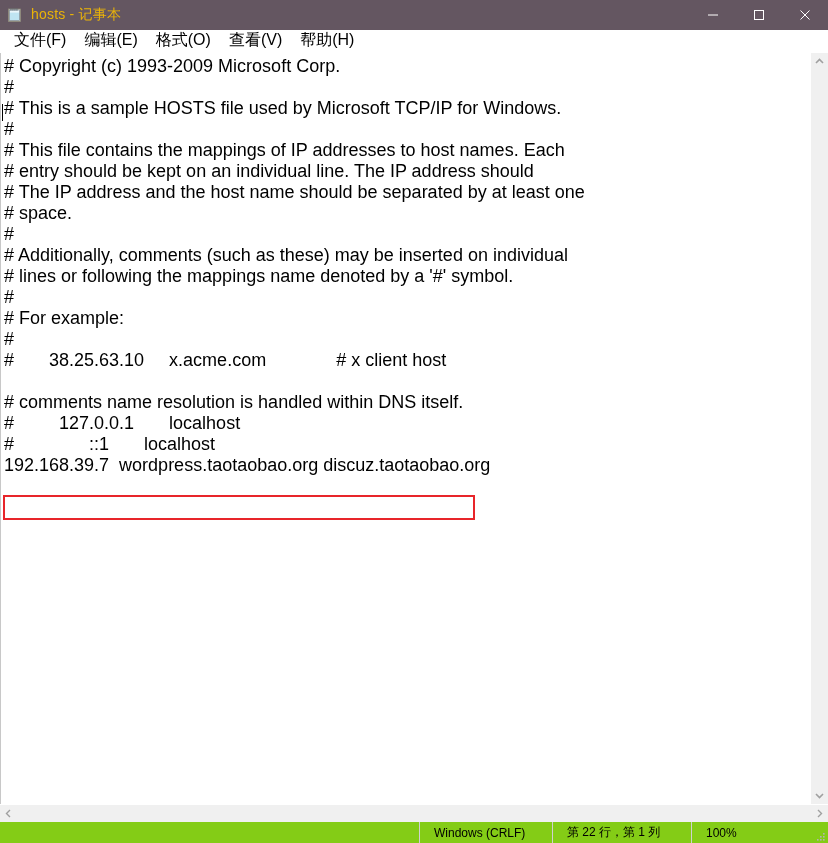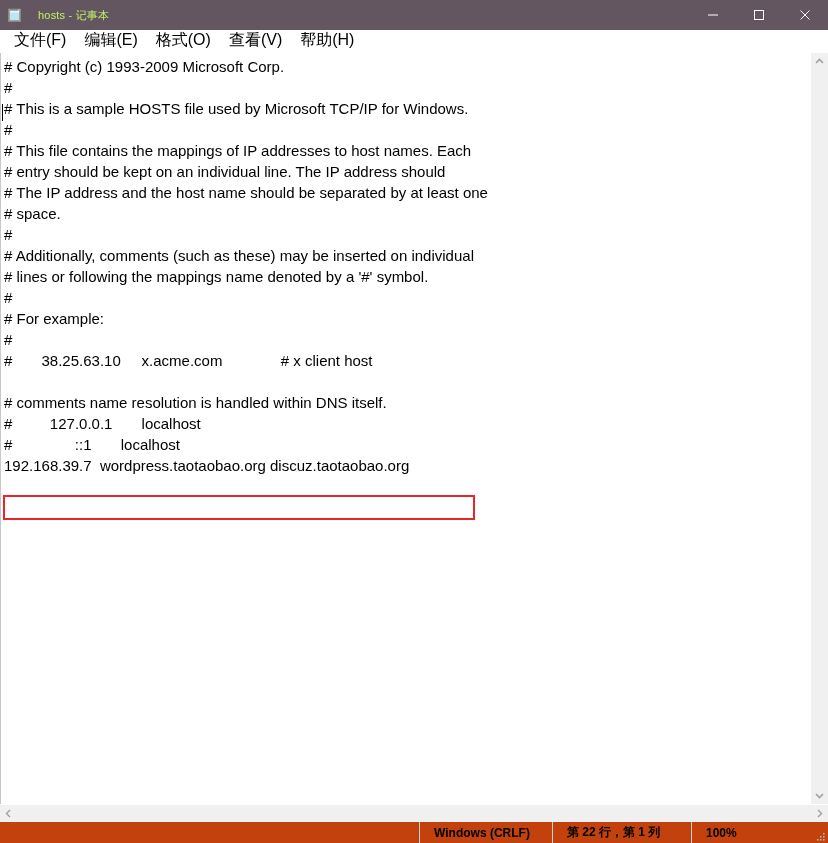--- a/index.html
+++ b/index.html
@@ -35,26 +35,25 @@
   }
   .title-icon {
     width: 16px;
     height: 16px;
     margin-left: 7px;
     margin-right: 8px;
     position: relative;
     flex: 0 0 auto;
   }
   .title-text {
-    color: #bef264;
-    font-size: 11px;
+    color: #eab308;
+    font-size: 14px;
     font-family: "Liberation Sans", sans-serif;
     letter-spacing: 0.2px;
     white-space: nowrap;
-    margin-left: 7px;
   }
   .win-controls {
     margin-left: auto;
     display: flex;
     height: 30px;
     flex: 0 0 auto;
   }
   .win-btn {
     width: 46px;
     height: 30px;
@@ -100,21 +99,21 @@
   .caret {
     position: absolute;
     left: 1px;
     top: 51px;
     width: 1px;
     height: 17px;
     background: #000;
   }
   .text-line {
     font-family: "Liberation Sans", sans-serif;
-    font-size: 15px;
+    font-size: 18px;
     line-height: 21px;
     color: #000000;
     white-space: pre;
     padding-left: 3px;
     height: 21px;
   }
   .text-line.blank { color: transparent; }
 
   
   .redbox {
@@ -163,28 +162,27 @@
     height: 17px;
     display: flex;
     align-items: center;
     justify-content: center;
   }
   .hscroll-track { flex: 1 1 auto; height: 17px; }
 
   
   .statusbar {
     height: 21px;
-    background: #c2410c;
+    background: #84cc16;
     display: flex;
     align-items: center;
     flex: 0 0 auto;
     font-size: 12px;
     color: #000000;
     position: relative;
-    font-weight: bold;
   }
   .status-spacer { width: 419px; flex: 0 0 auto; height: 21px; }
   .status-cell {
     height: 21px;
     display: flex;
     align-items: center;
     border-left: 1px solid #d0d0d0;
     padding-left: 14px;
     box-sizing: border-box;
     white-space: nowrap;

